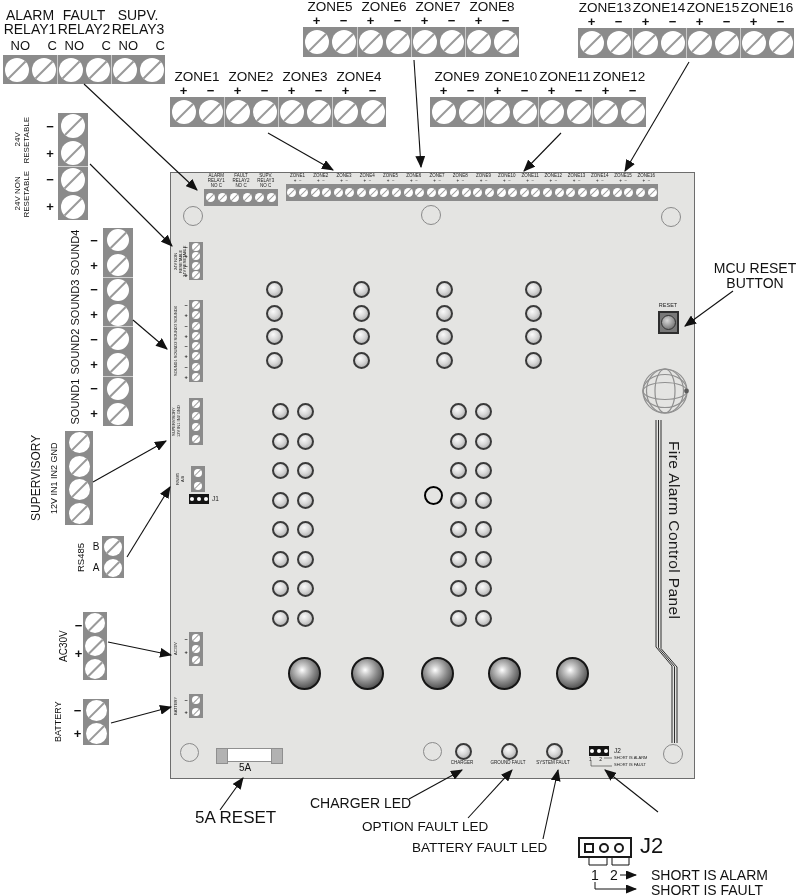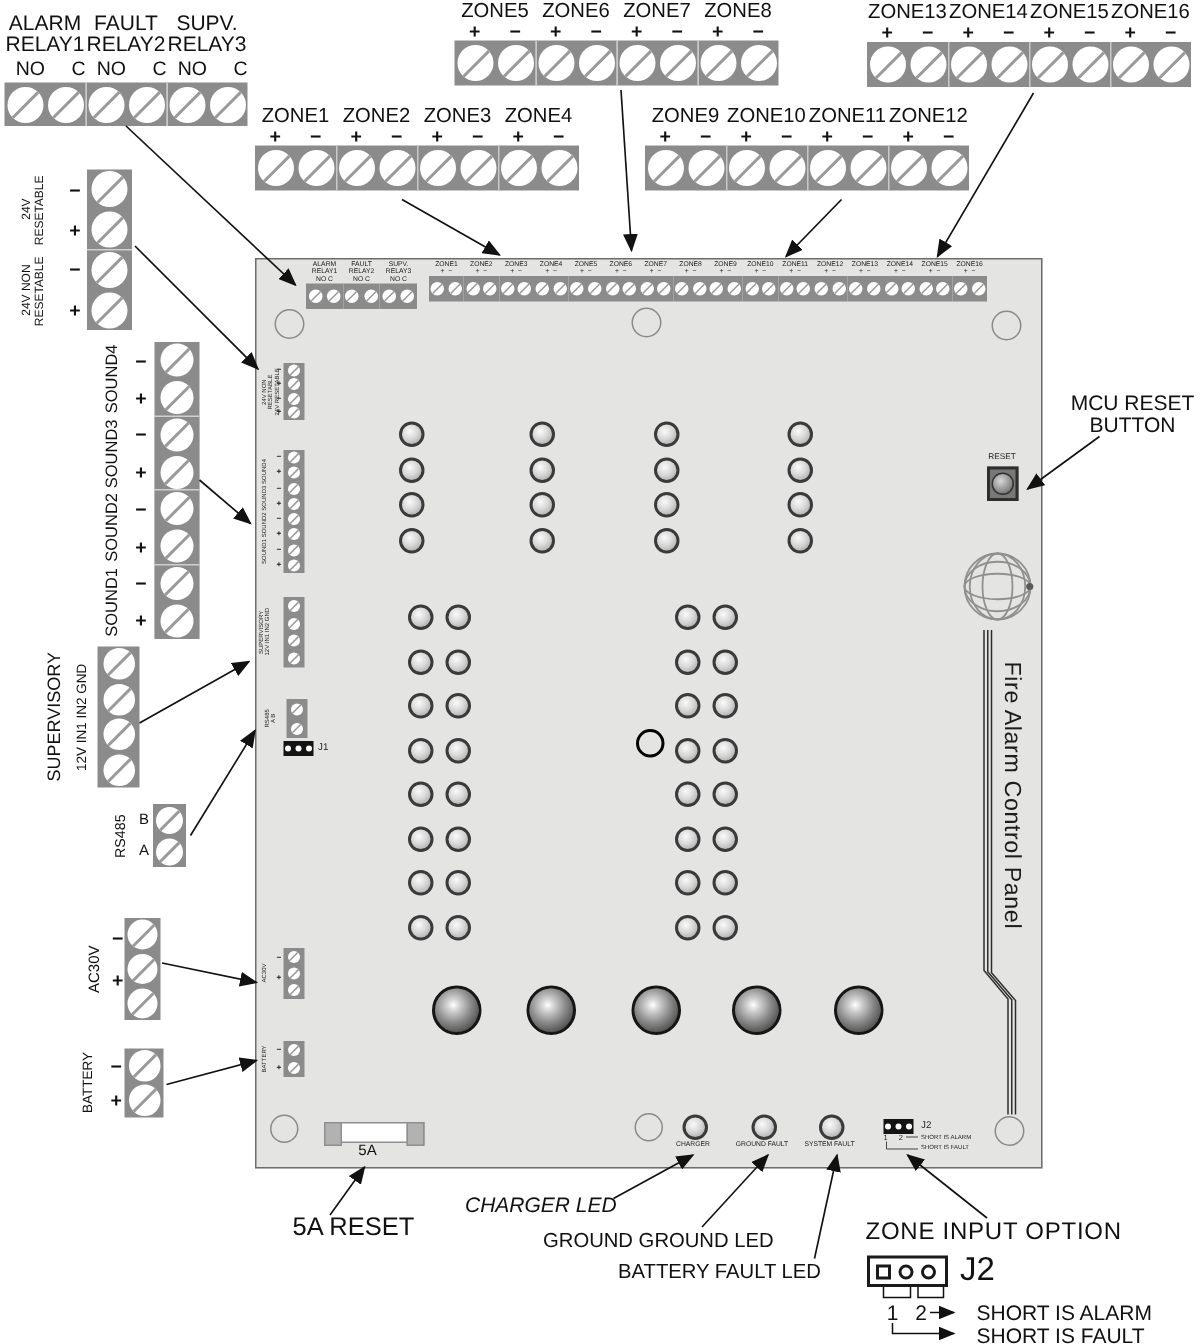--- a/index.html
+++ b/index.html
@@ -981,25 +981,24 @@
       <path d="M604,758 H612"></path>
       <path d="M591,761 V766 H612"></path>
     </g>
   </svg>
 
   <div class="ann z30" style="left:705px;top:261px;width:100px;text-align:center;font-size:14px;line-height:15px;">
     <div>MCU RESET</div>
     <div>BUTTON</div>
   </div>
   <div class="ann z30" style="left:195px;top:808px;font-size:17px;">5A RESET</div>
-  <div class="ann z30" style="left:310px;top:795px;font-size:14px;font-style:italic;">CHARGER LED</div>
-  <div class="ann z30" style="left:362px;top:819px;font-size:13.5px;">GROUND GROUND LED</div>
+  <div class="ann z30" style="left:310px;top:795px;font-size:14px;">CHARGER LED</div>
+  <div class="ann z30" style="left:362px;top:819px;font-size:13.5px;">OPTION FAULT LED</div>
   <div class="ann z30" style="left:412px;top:840px;font-size:13.5px;">BATTERY FAULT LED</div>
 
-  <div class="ann z30" style="left:577px;top:813px;font-size:16px;letter-spacing:.5px;">ZONE INPUT OPTION</div>
   <div class="abs" style="left:578px;top:837px;width:54px;height:21px;border:2px solid #1a1a1a;background:#fff;display:flex;align-items:center;gap:5px;padding-left:4px;box-sizing:border-box;">
     <div style="width:10px;height:10px;border:2px solid #1a1a1a;box-sizing:border-box;"></div>
     <div style="width:10px;height:10px;border:2px solid #1a1a1a;border-radius:50%;box-sizing:border-box;"></div>
     <div style="width:10px;height:10px;border:2px solid #1a1a1a;border-radius:50%;box-sizing:border-box;"></div>
   </div>
   <div class="ann z30" style="left:640px;top:833px;font-size:22px;">J2</div>
   <div class="ann z30" style="left:588px;top:867px;width:14px;text-align:center;font-size:14px;">1</div>
   <div class="ann z30" style="left:607px;top:867px;width:14px;text-align:center;font-size:14px;">2</div>
   <div class="ann z30" style="left:651px;top:867px;font-size:14px;">SHORT IS ALARM</div>
   <div class="ann z30" style="left:651px;top:882px;font-size:14px;">SHORT IS FAULT</div>

